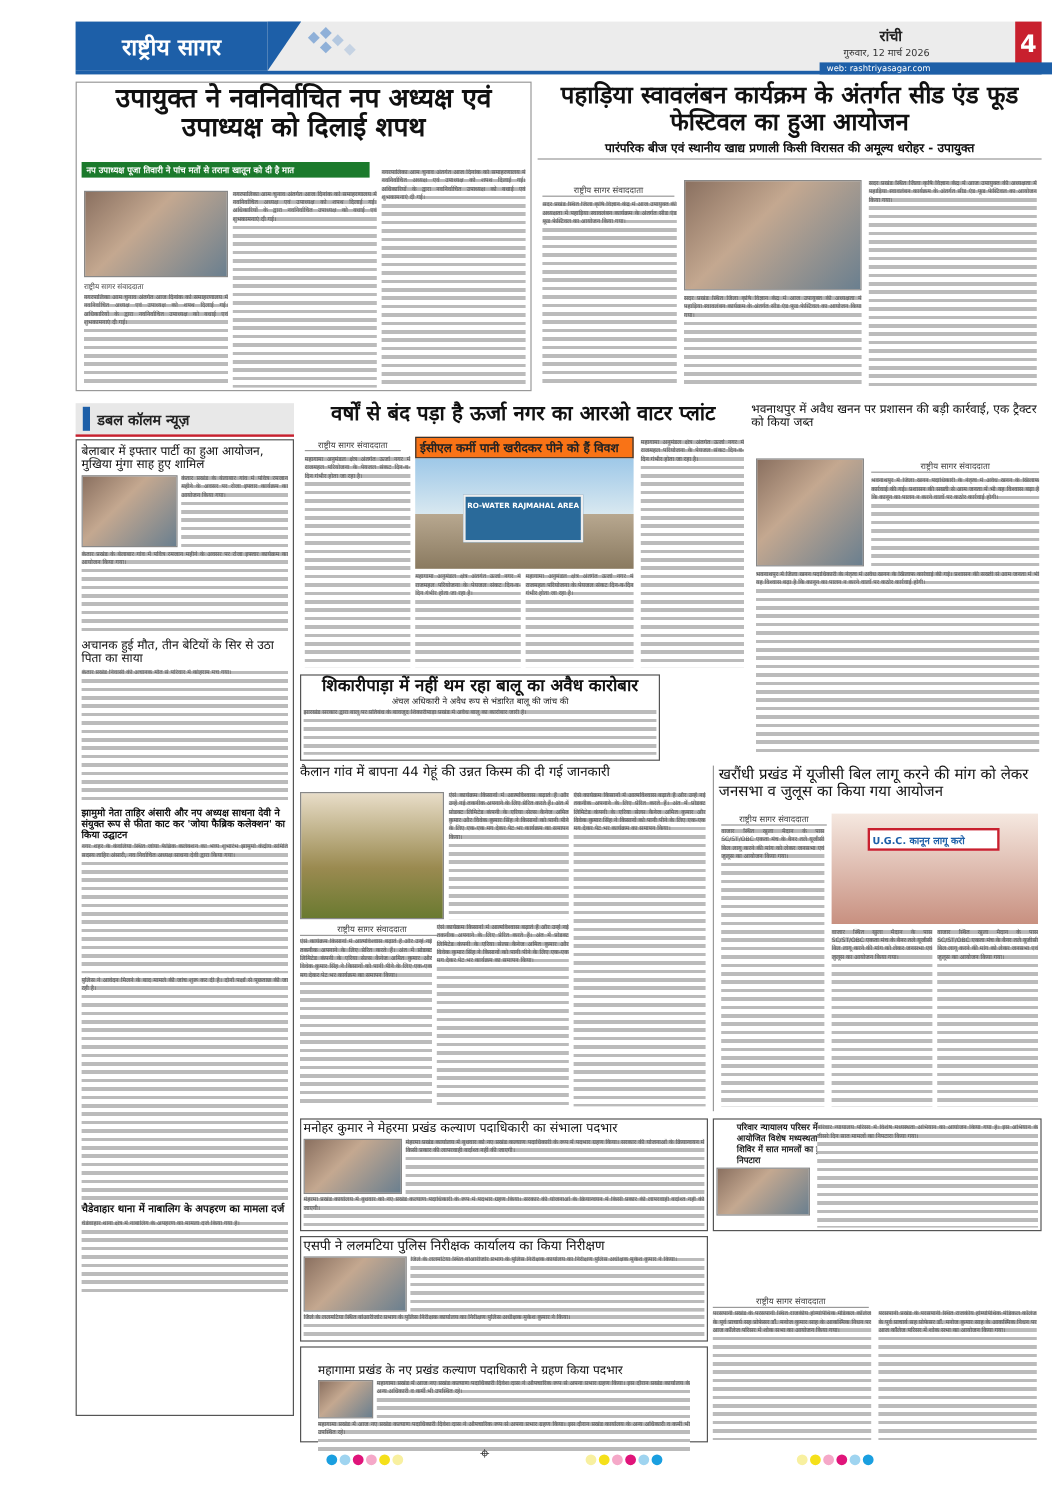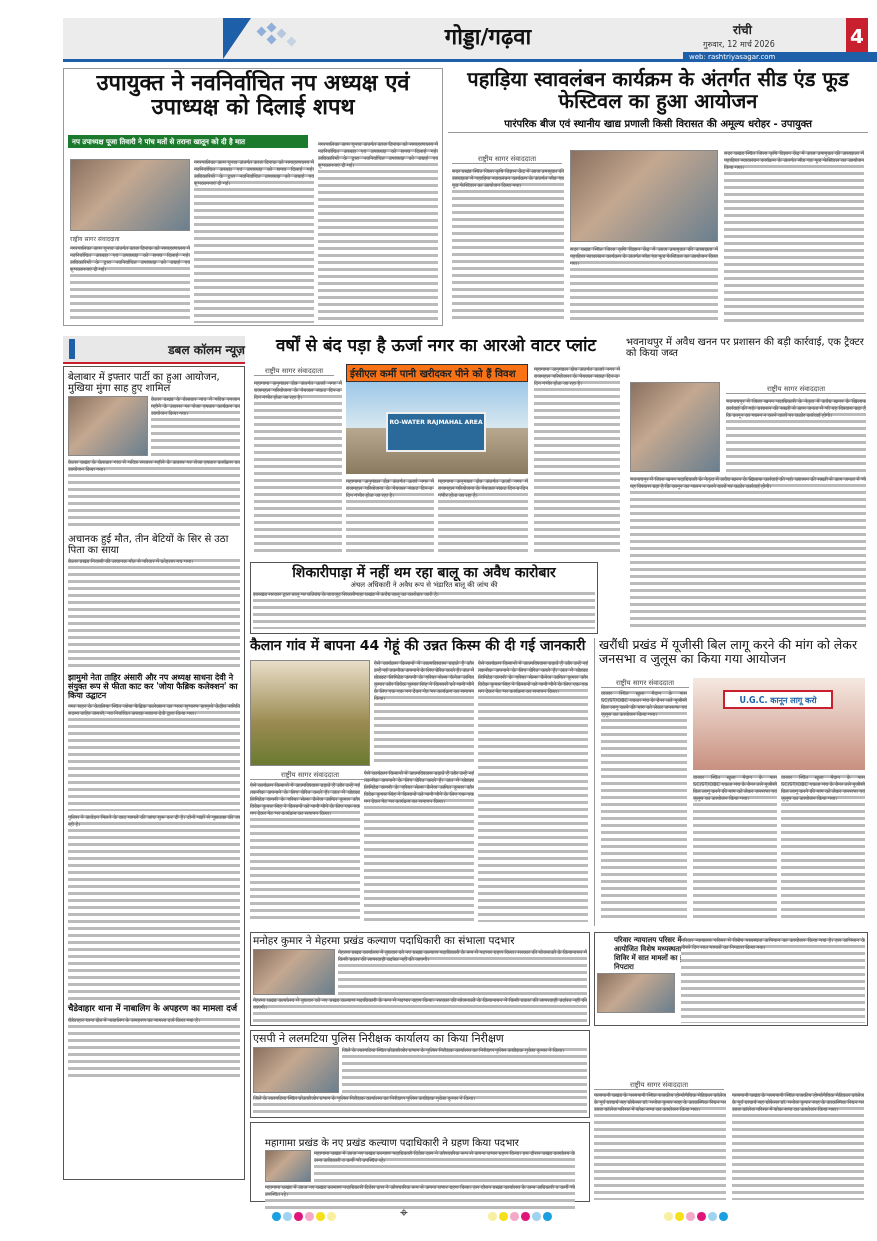--- a/index.html
+++ b/index.html
@@ -22,29 +22,29 @@
 .greenbar{background:#1b7a2c;color:#fff;font-size:9px;font-weight:bold;padding:2px 4px}
 .box{border:1px solid #555}
 .byline{font-size:7px;color:#444;text-align:center;border-bottom:1px solid #999}
 .sub{font-size:8px;font-weight:bold;color:#111}
 .swatch{width:9px;height:9px;border-radius:50%;display:inline-block;margin-right:2px}
 </style>
 </head>
 <body>
 
 <div class="abs masthead">
+  <div class="abs brand">राष्ट्रीय सागर</div>
   <div class="abs brand-tri"></div>
   <div class="abs dots">
     <span style="left:0;top:4px"></span>
       <span style="left:10px;top:0"></span>
       <span style="left:10px;top:12px"></span>
       <span style="left:20px;top:6px;opacity:.6"></span>
       <span style="left:30px;top:14px;opacity:.4"></span>
   </div>
-  <div class="abs section">गोड्डा/गढ़वा</div>
   <div class="abs city">रांची</div>
   <div class="abs date">गुरुवार, 12 मार्च 2026</div>
   <div class="abs pageno">4</div>
 </div>
 <div class="abs web" style="left:683px;top:52px">web: rashtriyasagar.com</div>
 
 <div class="abs" style="left:63px;top:68px;width:380px;height:258px;border:1px solid #999">
   <div class="hl" style="font-size:22px;text-align:center;padding:2px">उपायुक्त ने नवनिर्वाचित नप अध्यक्ष एवं उपाध्यक्ष को दिलाई शपथ</div>
   <div class="greenbar" style="margin:14px 4px;width:240px;font-size:7px">नप उपाध्यक्ष पूजा तिवारी ने पांच मतों से तराना खातून को दी है मात</div>
   <div class="abs photo" style="left:6px;top:90px;width:120px;height:72px"></div>
@@ -59,21 +59,21 @@
   <div class="sub" style="text-align:center;margin-top:4px;font-size:10px;border-bottom:1px solid #999;padding-bottom:2px">पारंपरिक बीज एवं स्थानीय खाद्य प्रणाली किसी विरासत की अमूल्य धरोहर - उपायुक्त</div>
   <div class="abs byline" style="left:4px;top:86px;width:110px">राष्ट्रीय सागर संवाददाता</div>
   <div class="abs txt" style="left:4px;top:100px;width:112px;height:155px">सदर प्रखंड स्थित जिला कृषि विज्ञान केंद्र में आज उपायुक्त की अध्यक्षता में पहाड़िया स्वावलंबन कार्यक्रम के अंतर्गत सीड एंड फूड फेस्टिवल का आयोजन किया गया।</div>
   <div class="abs photo" style="left:122px;top:82px;width:148px;height:92px"></div>
   <div class="abs txt" style="left:122px;top:178px;width:148px;height:77px">सदर प्रखंड स्थित जिला कृषि विज्ञान केंद्र में आज उपायुक्त की अध्यक्षता में पहाड़िया स्वावलंबन कार्यक्रम के अंतर्गत सीड एंड फूड फेस्टिवल का आयोजन किया गया।</div>
   <div class="abs txt" style="left:276px;top:82px;width:140px;height:173px">सदर प्रखंड स्थित जिला कृषि विज्ञान केंद्र में आज उपायुक्त की अध्यक्षता में पहाड़िया स्वावलंबन कार्यक्रम के अंतर्गत सीड एंड फूड फेस्टिवल का आयोजन किया गया।</div>
 </div>
 
 <div class="abs" style="left:63px;top:336px;width:182px;height:28px;background:#e8e8e8;border-bottom:2px solid #c8202e;display:flex;align-items:center">
   <div style="width:6px;height:20px;background:#1d5fa8;margin:0 6px"></div>
-  <div style="font-size:12px;font-weight:bold;flex:1;text-align:right">डबल कॉलम न्यूज़</div>
+  <div style="font-size:12px;font-weight:bold;flex:1;text-align:left">डबल कॉलम न्यूज़</div>
 </div>
 <div class="abs box" style="left:63px;top:366px;width:182px;height:814px;padding:4px">
   <div class="hl" style="font-size:10px;font-weight:normal">बेलाबार में इफ्तार पार्टी का हुआ आयोजन, मुखिया मुंगा साह हुए शामिल</div>
   <div style="display:flex;gap:3px;margin-top:3px">
     <div class="photo" style="width:80px;height:60px"></div>
     <div class="txt" style="flex:1;height:60px">केतार प्रखंड के बेलाबार गांव में पवित्र रमजान महीने के अवसर पर रोजा इफ्तार कार्यक्रम का आयोजन किया गया।</div>
   </div>
   <div class="txt" style="height:70px;margin-top:3px">केतार प्रखंड के बेलाबार गांव में पवित्र रमजान महीने के अवसर पर रोजा इफ्तार कार्यक्रम का आयोजन किया गया।</div>
   <div class="hl" style="font-size:10px;font-weight:normal;margin-top:4px">अचानक हुई मौत, तीन बेटियों के सिर से उठा पिता का साया</div>
   <div class="txt" style="height:112px;margin-top:3px">केतार प्रखंड निवासी की अचानक मौत से परिवार में कोहराम मच गया।</div>
@@ -99,42 +99,42 @@
 </div>
 
 <div class="abs" style="left:626px;top:336px;width:242px;height:296px">
   <div class="hl" style="font-size:10px;font-weight:normal">भवनाथपुर में अवैध खनन पर प्रशासन की बड़ी कार्रवाई, एक ट्रैक्टर को किया जब्त</div>
   <div class="abs photo" style="left:4px;top:46px;width:90px;height:90px"></div>
   <div class="abs byline" style="left:100px;top:48px;width:140px">राष्ट्रीय सागर संवाददाता</div>
   <div class="abs txt" style="left:100px;top:62px;width:140px;height:74px">भवनाथपुर में जिला खनन पदाधिकारी के नेतृत्व में अवैध खनन के खिलाफ कार्रवाई की गई। प्रशासन की सख्ती से आम जनता में भी यह विश्वास बढ़ा है कि कानून का पालन न करने वालों पर कठोर कार्रवाई होगी।</div>
   <div class="abs txt" style="left:4px;top:140px;width:236px;height:154px">भवनाथपुर में जिला खनन पदाधिकारी के नेतृत्व में अवैध खनन के खिलाफ कार्रवाई की गई। प्रशासन की सख्ती से आम जनता में भी यह विश्वास बढ़ा है कि कानून का पालन न करने वालों पर कठोर कार्रवाई होगी।</div>
 </div>
 
-<div class="abs box" style="left:250px;top:562px;width:348px;height:72px;padding:2px">
+<div class="abs box" style="left:250px;top:562px;width:300px;height:72px;padding:2px">
   <div class="hl" style="font-size:14px;text-align:center">शिकारीपाड़ा में नहीं थम रहा बालू का अवैध कारोबार</div>
   <div style="font-size:7px;text-align:center;color:#222">अंचल अधिकारी ने अवैध रूप से भंडारित बालू की जांच की</div>
   <div class="txt" style="height:38px;margin-top:2px">झारखंड सरकार द्वारा बालू पर प्रतिबंध के बावजूद शिकारीपाड़ा प्रखंड में अवैध बालू का कारोबार जारी है।</div>
 </div>
 
 <div class="abs" style="left:250px;top:638px;width:340px;height:288px">
-  <div class="hl" style="font-size:14px;font-weight:bold">कैलान गांव में बापना 44 गेहूं की उन्नत किस्म की दी गई जानकारी</div>
+  <div class="hl" style="font-size:11px;font-weight:normal">कैलान गांव में बापना 44 गेहूं की उन्नत किस्म की दी गई जानकारी</div>
   <div class="abs photo" style="left:0;top:22px;width:120px;height:106px;background:linear-gradient(#e8ddc8,#9a8a50 60%,#6a7a30)"></div>
   <div class="abs byline" style="left:0;top:132px;width:120px">राष्ट्रीय सागर संवाददाता</div>
   <div class="abs txt" style="left:0;top:144px;width:110px;height:140px">ऐसे कार्यक्रम किसानों में आत्मविश्वास बढ़ाते हैं और उन्हें नई तकनीक अपनाने के लिए प्रेरित करते हैं। अंत में प्रोडक्ट लिमिटेड कंपनी के एरिया सेल्स कैनेज अमित कुमार और विवेक कुमार सिंह ने किसानों को पानी पीने के लिए एक-एक मग देकर पेट भर कार्यक्रम का समापन किया।</div>
   <div class="abs txt" style="left:114px;top:132px;width:110px;height:152px">ऐसे कार्यक्रम किसानों में आत्मविश्वास बढ़ाते हैं और उन्हें नई तकनीक अपनाने के लिए प्रेरित करते हैं। अंत में प्रोडक्ट लिमिटेड कंपनी के एरिया सेल्स कैनेज अमित कुमार और विवेक कुमार सिंह ने किसानों को पानी पीने के लिए एक-एक मग देकर पेट भर कार्यक्रम का समापन किया।</div>
   <div class="abs txt" style="left:124px;top:22px;width:100px;height:106px">ऐसे कार्यक्रम किसानों में आत्मविश्वास बढ़ाते हैं और उन्हें नई तकनीक अपनाने के लिए प्रेरित करते हैं। अंत में प्रोडक्ट लिमिटेड कंपनी के एरिया सेल्स कैनेज अमित कुमार और विवेक कुमार सिंह ने किसानों को पानी पीने के लिए एक-एक मग देकर पेट भर कार्यक्रम का समापन किया।</div>
   <div class="abs txt" style="left:228px;top:22px;width:110px;height:262px">ऐसे कार्यक्रम किसानों में आत्मविश्वास बढ़ाते हैं और उन्हें नई तकनीक अपनाने के लिए प्रेरित करते हैं। अंत में प्रोडक्ट लिमिटेड कंपनी के एरिया सेल्स कैनेज अमित कुमार और विवेक कुमार सिंह ने किसानों को पानी पीने के लिए एक-एक मग देकर पेट भर कार्यक्रम का समापन किया।</div>
 </div>
 
 <div class="abs" style="left:594px;top:638px;width:274px;height:288px;border-left:1px solid #999;padding-left:4px">
   <div class="hl" style="font-size:12.5px;font-weight:normal">खरौंधी प्रखंड में यूजीसी बिल लागू करने की मांग को लेकर जनसभा व जुलूस का किया गया आयोजन</div>
   <div class="abs byline" style="left:6px;top:40px;width:88px">राष्ट्रीय सागर संवाददाता</div>
   <div class="abs txt" style="left:6px;top:52px;width:86px;height:232px">वाजार स्थित खुला मैदान के पास SC/ST/OBC एकता मंच के बैनर तले यूजीसी बिल लागू करने की मांग को लेकर जनसभा एवं जुलूस का आयोजन किया गया।</div>
   <div class="abs" style="left:98px;top:40px;width:172px;height:92px;background:linear-gradient(#f5e8e0,#c89080)">
-    <div style="position:absolute;left:30px;top:12px;width:110px;background:#fff;border:2px solid #c8202e;color:#1d5fa8;font-size:8px;font-weight:bold;text-align:center;padding:2px">U.G.C. कानून लागू करो</div>
+    <div style="position:absolute;left:30px;top:12px;width:110px;background:#fff;border:2px solid #c8202e;color:#1d5fa8;font-size:8px;font-weight:bold;text-align:left;padding:2px">U.G.C. कानून लागू करो</div>
   </div>
   <div class="abs txt" style="left:98px;top:136px;width:84px;height:148px">वाजार स्थित खुला मैदान के पास SC/ST/OBC एकता मंच के बैनर तले यूजीसी बिल लागू करने की मांग को लेकर जनसभा एवं जुलूस का आयोजन किया गया।</div>
   <div class="abs txt" style="left:186px;top:136px;width:84px;height:148px">वाजार स्थित खुला मैदान के पास SC/ST/OBC एकता मंच के बैनर तले यूजीसी बिल लागू करने की मांग को लेकर जनसभा एवं जुलूस का आयोजन किया गया।</div>
 </div>
 
 <div class="abs box" style="left:250px;top:932px;width:340px;height:94px;padding:2px">
   <div class="hl" style="font-size:10.5px;font-weight:normal">मनोहर कुमार ने मेहरमा प्रखंड कल्याण पदाधिकारी का संभाला पदभार</div>
   <div style="display:flex;gap:3px;margin-top:2px">
     <div class="photo" style="width:82px;height:46px"></div>
     <div class="txt" style="flex:1;height:46px">मेहरमा प्रखंड कार्यालय में बुधवार को नए प्रखंड कल्याण पदाधिकारी के रूप में पदभार ग्रहण किया। सरकार की योजनाओं के क्रियान्वयन में किसी प्रकार की लापरवाही बर्दाश्त नहीं की जाएगी।</div>

